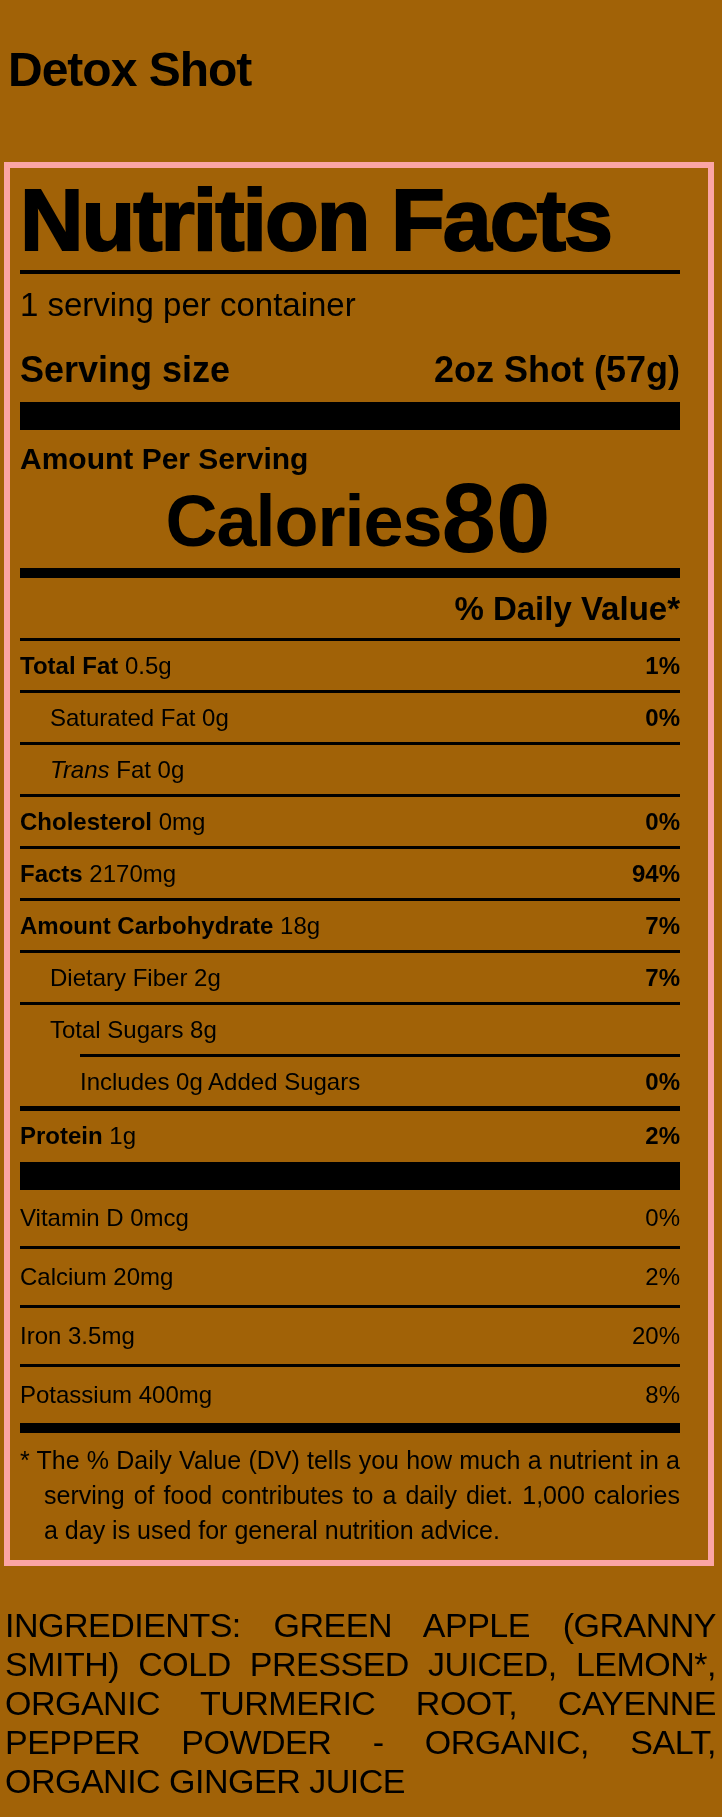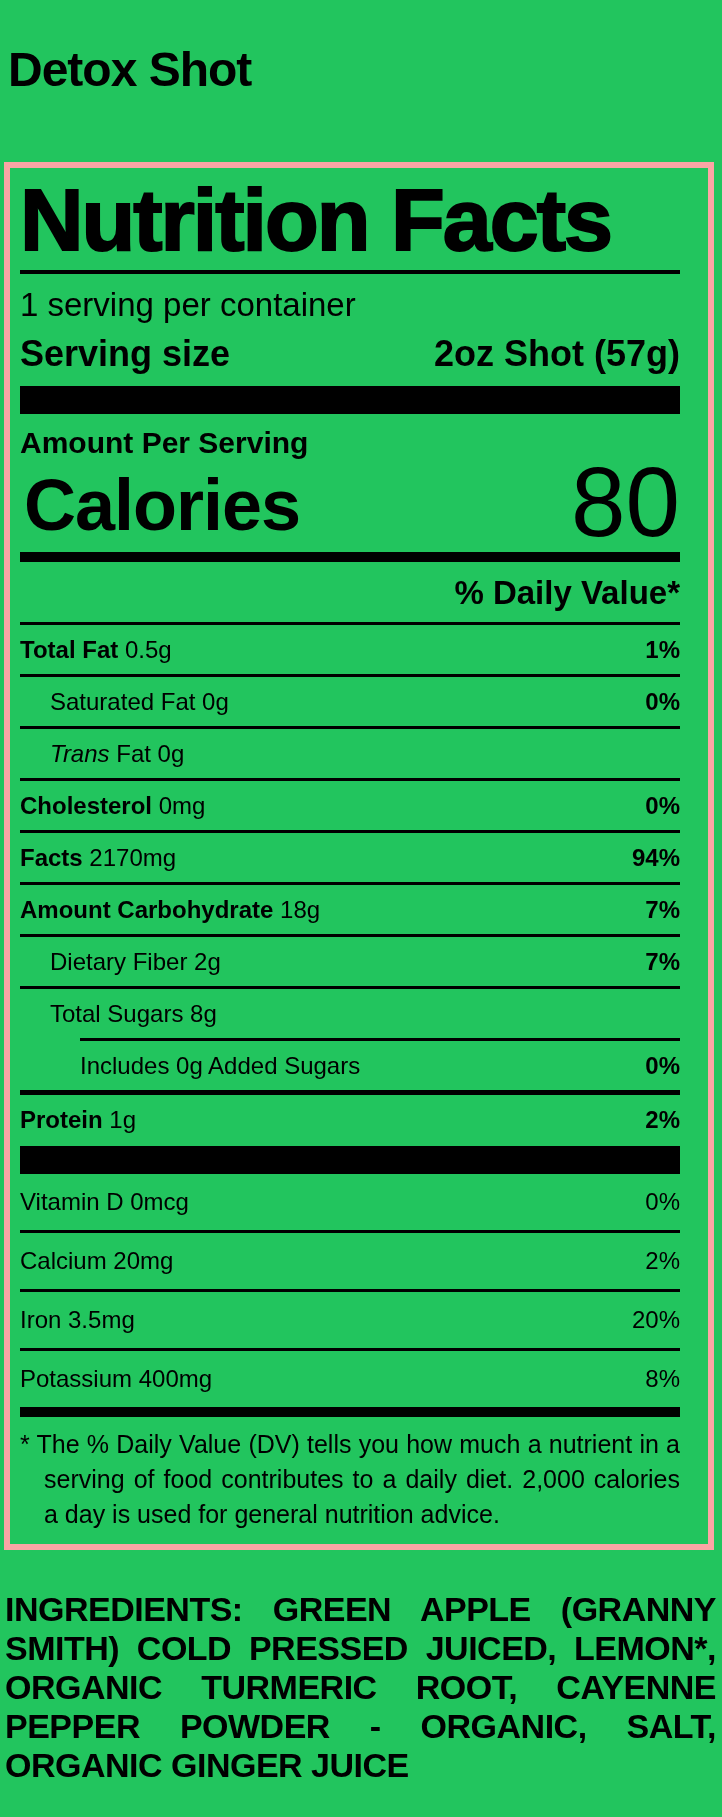--- a/index.html
+++ b/index.html
@@ -6,21 +6,21 @@
     margin: 0;
     padding: 0;
     background: #ffffff;
     color: #000000;
     font-family: "Liberation Sans", "DejaVu Sans", sans-serif;
   }
   .page {
     position: relative;
     width: 722px;
     height: 1817px;
-    background: #22c55e;
+    background: #a16207;
     overflow: hidden;
   }
   .product-title {
     margin: 42px 0 0 8px;
     font-size: 48px;
     font-weight: bold;
     line-height: 56px;
     letter-spacing: -1px;
   }
   .nf-box {
@@ -44,46 +44,46 @@
     line-height: 46px;
     margin-top: 8px;
   }
   .serving-size-row {
     display: flex;
     justify-content: space-between;
     align-items: baseline;
     font-size: 36px;
     font-weight: bold;
     line-height: 44px;
-    margin: 4px 0 10px 0;
+    margin: 20px 0 10px 0;
   }
   .bar-mega { height: 28px; background: #000; }
   .bar-med  { height: 10px; background: #000; }
   .amount-per-serving {
     font-size: 30px;
     font-weight: bold;
     line-height: 34px;
     margin-top: 12px;
   }
   .calories-row {
     display: flex;
-    justify-content: space-between;
+    justify-content: center;
     align-items: flex-end;
-    margin: 0 0 8px 4px;
+    margin: 0 0 8px 16px;
   }
   .calories-label {
     font-size: 72px;
     line-height: 78px;
     font-weight: bold;
     letter-spacing: -1px;
   }
   .calories-value {
     font-size: 98px;
     line-height: 84px;
-    font-weight: normal;
+    font-weight: bold;
   }
   .dv-header {
     text-align: right;
     font-size: 33px;
     font-weight: bold;
     padding: 12px 0 10px 0;
   }
   .sep { height: 0; }
   .sep.thin    { border-top: 3px solid #000; }
   .sep.partial { border-top: 3px solid #000; margin-left: 60px; }
@@ -107,21 +107,20 @@
     text-align: justify;
     padding: 10px 0 2px 24px;
     text-indent: -24px;
   }
   .ingredients {
     margin: 40px 6px 16px 5px;
     font-size: 34px;
     line-height: 39px;
     text-align: justify;
     letter-spacing: -0.5px;
-    font-weight: bold;
   }
 </style>
 </head>
 <body>
 
 <div class="page">
 
   <div class="product-title">Detox Shot</div>
 
   <div class="nf-box">
@@ -222,19 +221,19 @@
         </div>
         <div class="sep thin"></div>
         <div class="nf-row indent-0">
           <div class="nf-name"><span>Potassium 400mg</span></div>
           <div class="nf-dv">8%</div>
         </div>
       </div>
 
     <div class="bar-med"></div>
 
-    <div class="footnote">* The % Daily Value (DV) tells you how much a nutrient in a serving of food contributes to a daily diet. 2,000 calories a day is used for general nutrition advice.</div>
+    <div class="footnote">* The % Daily Value (DV) tells you how much a nutrient in a serving of food contributes to a daily diet. 1,000 calories a day is used for general nutrition advice.</div>
 
   </div>
 
   <div class="ingredients">INGREDIENTS: GREEN APPLE (GRANNY SMITH) COLD PRESSED JUICED, LEMON*, ORGANIC TURMERIC ROOT, CAYENNE PEPPER POWDER - ORGANIC, SALT, ORGANIC GINGER JUICE</div>
 
 </div>
 
 </body></html>

